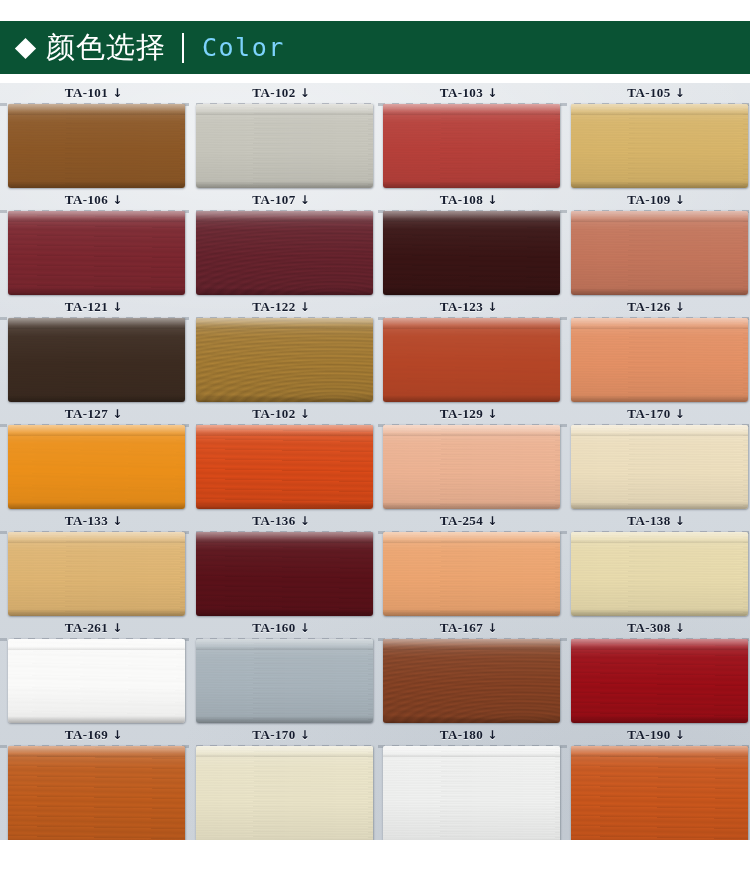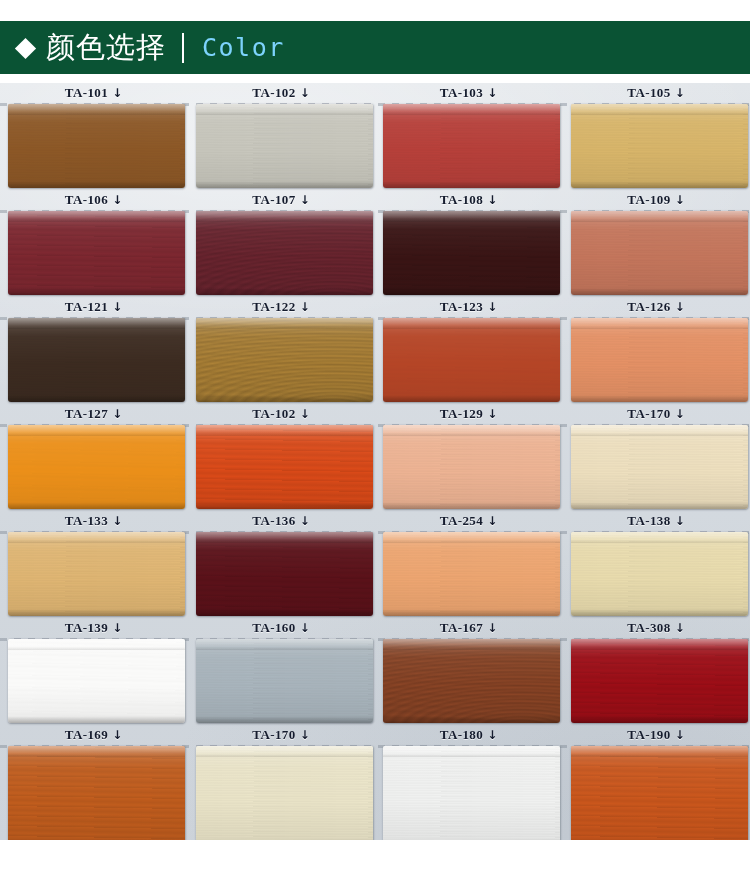--- a/index.html
+++ b/index.html
@@ -460,21 +460,21 @@
               <div class="base" style="background: rgb(233, 220, 174);"></div>
               <div class="grain g-fine"></div>
               <div class="sheen"></div>
             </div>
           </div>
         </div>
       </div>
       <div class="row">
         <div class="perf"></div>
         <div class="labels">
-          <div class="label-cell"><span>TA-139</span><span class="arrow">↓</span></div>
+          <div class="label-cell"><span>TA-261</span><span class="arrow">↓</span></div>
           <div class="label-cell"><span>TA-160</span><span class="arrow">↓</span></div>
           <div class="label-cell"><span>TA-167</span><span class="arrow">↓</span></div>
           <div class="label-cell"><span>TA-308</span><span class="arrow">↓</span></div>
         </div>
         <div class="swatches">
           <div class="swatch-cell">
             <div class="swatch" title="TA-139">
               <div class="base" style="background: rgb(251, 251, 250);"></div>
               <div class="grain g-none"></div>
               <div class="sheen"></div>

